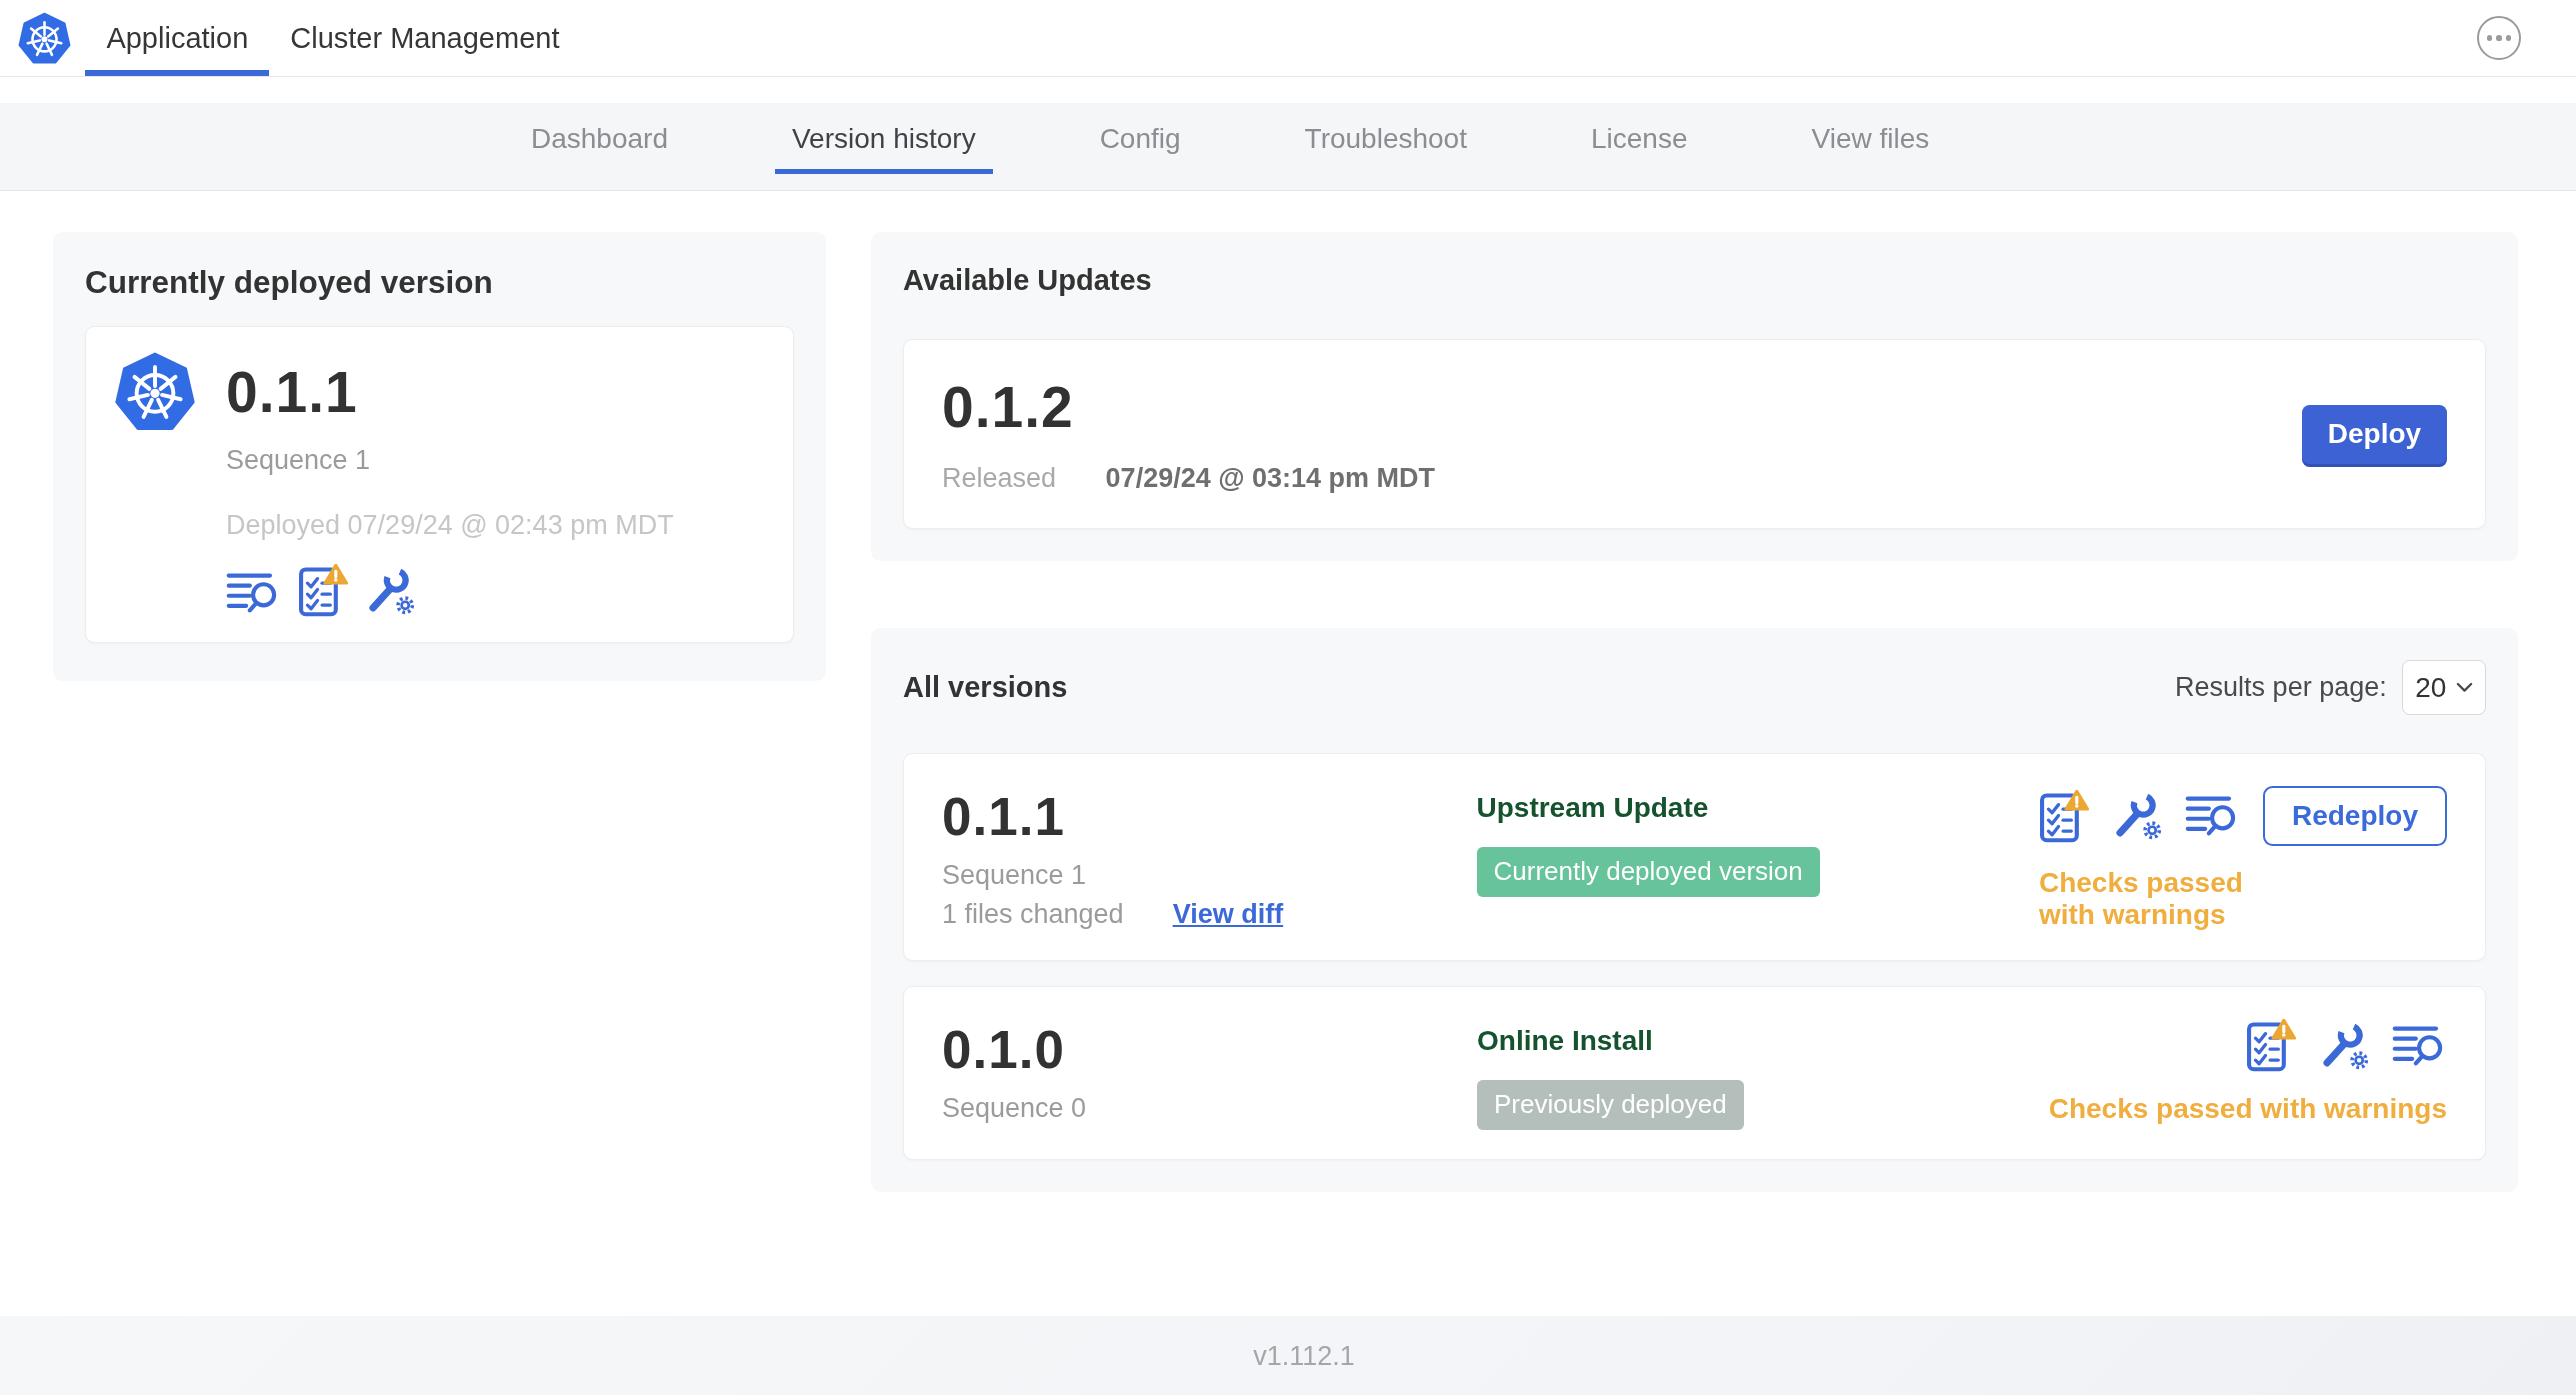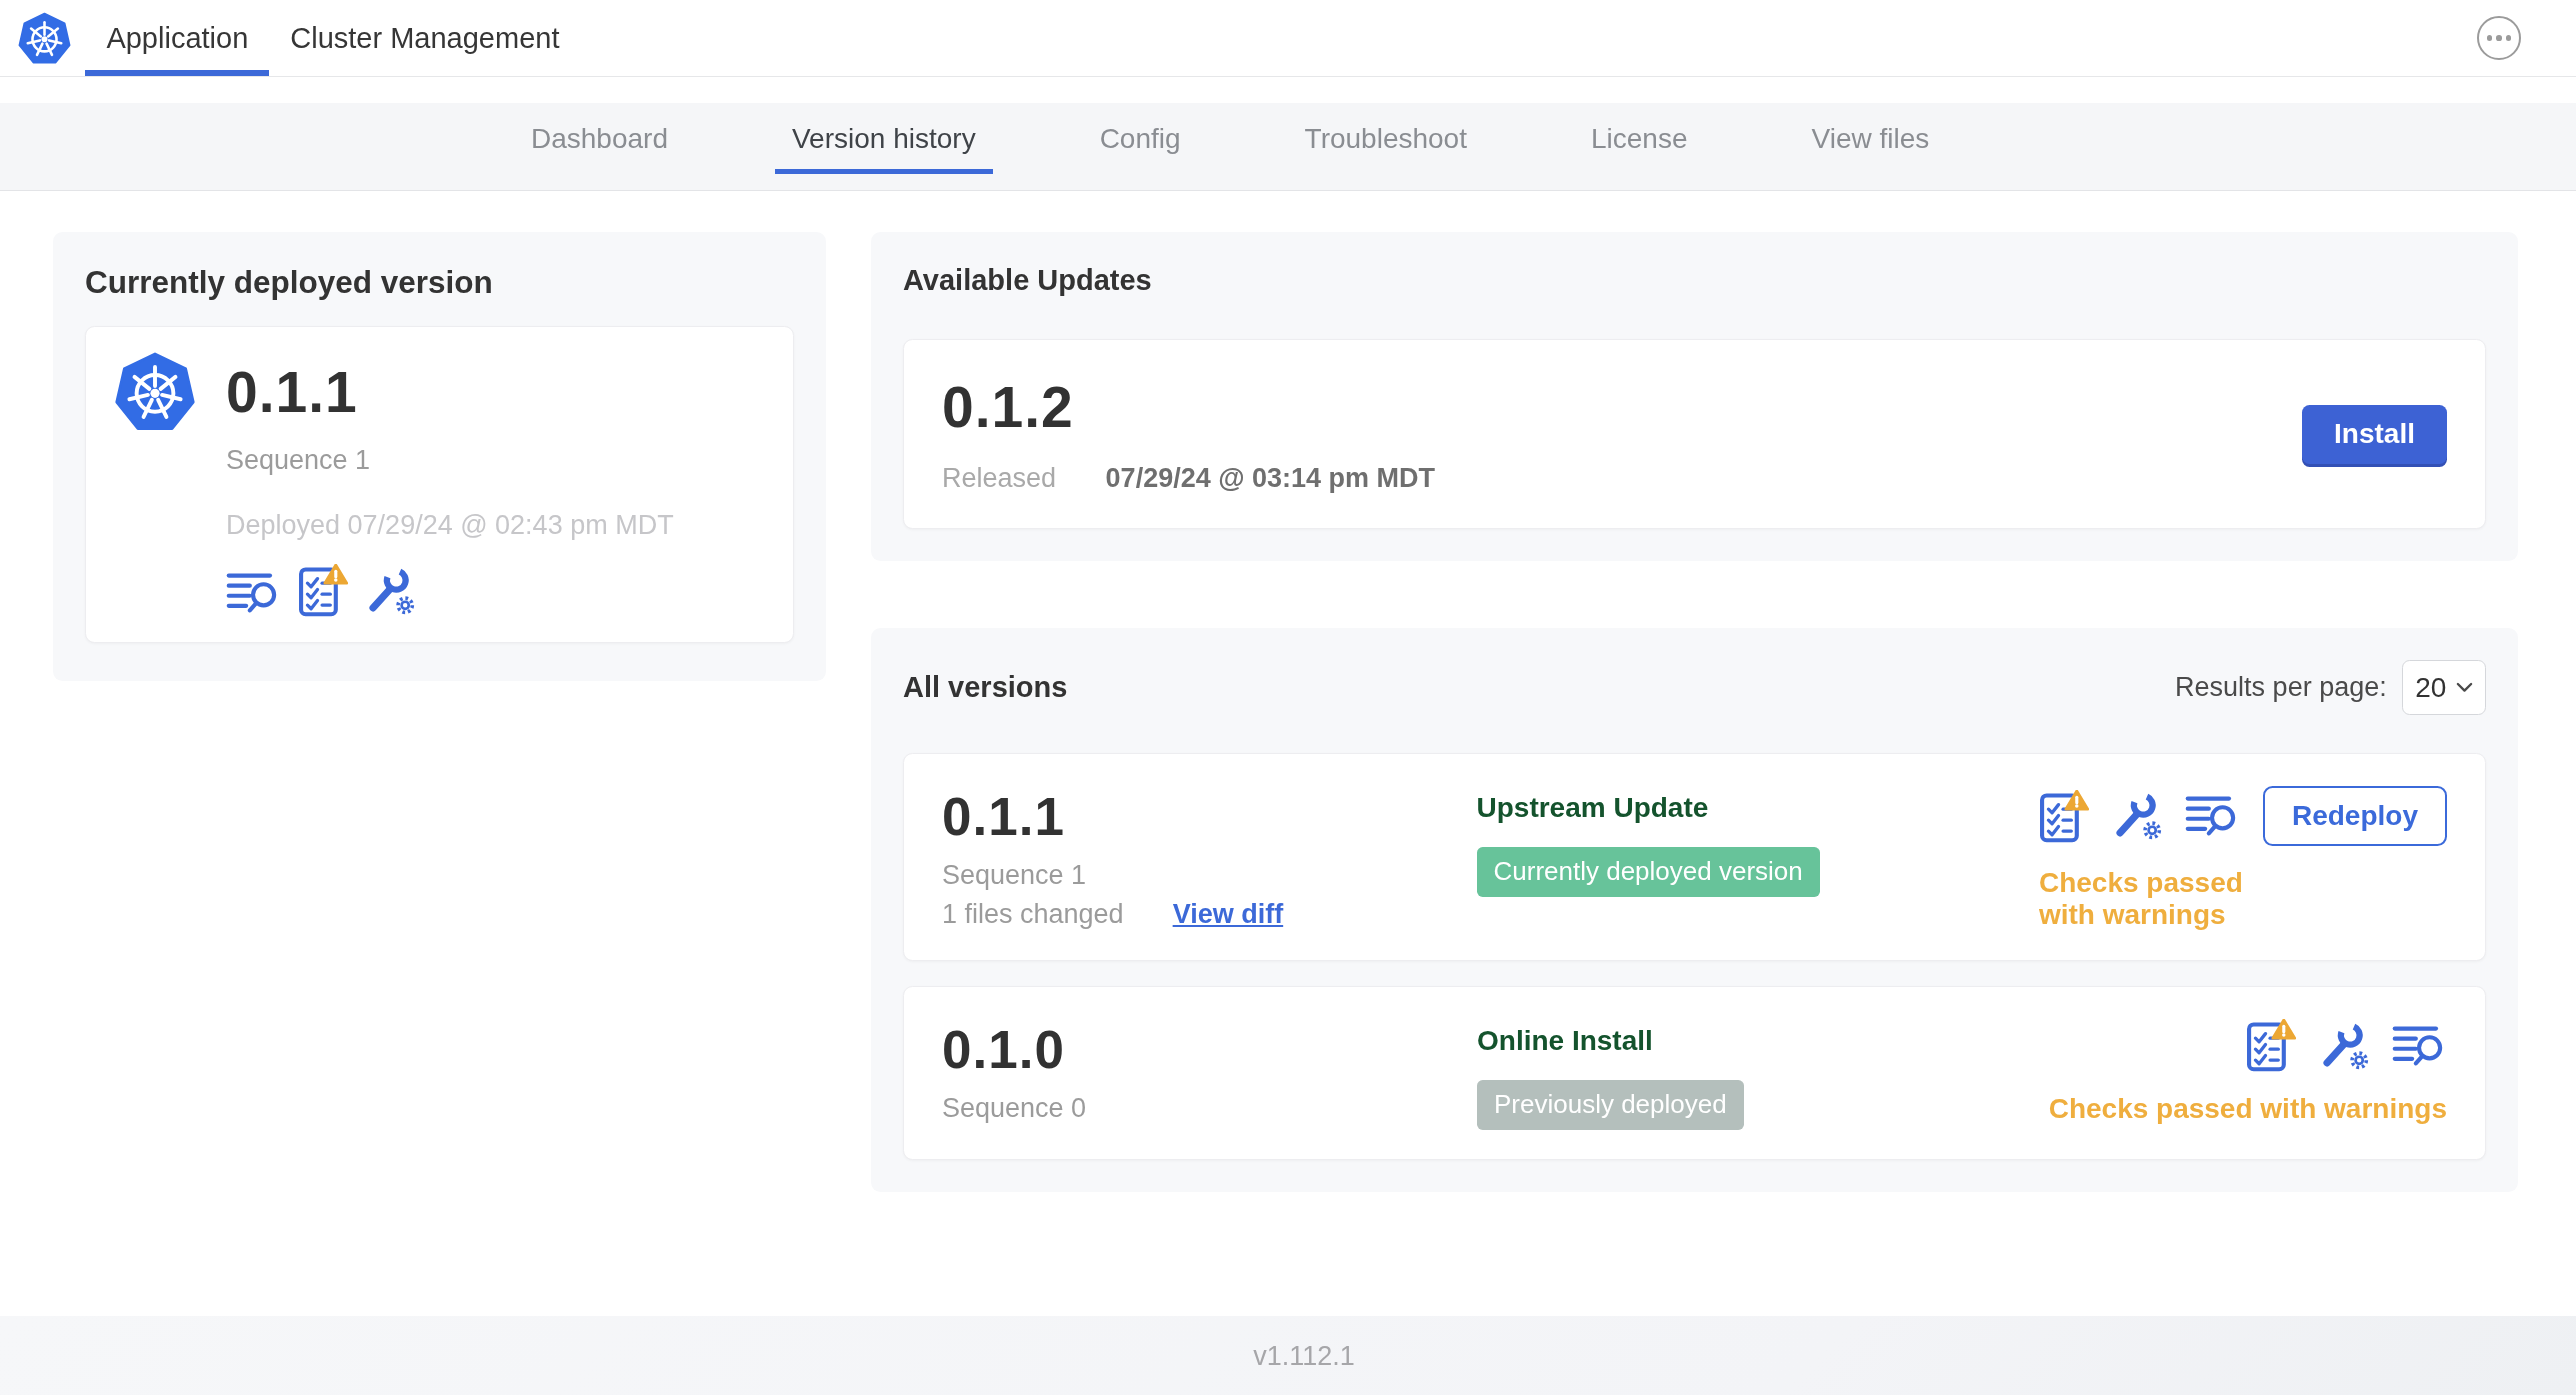--- a/index.html
+++ b/index.html
@@ -257,21 +257,21 @@
     <div class="gray-card updates-card">
       <div class="card-title sm">Available Updates</div>
       <div class="white-card updates-inner">
         <div>
           <div class="version-xl">0.1.2</div>
           <div class="released-line">
             <span>Released</span>
             <b>07/29/24 @ 03:14 pm MDT</b>
           </div>
         </div>
-        <button class="btn-primary">Install</button>
+        <button class="btn-primary">Deploy</button>
       </div>
     </div>
 
     <div class="gray-card versions-card">
       <div class="versions-head">
         <div class="card-title sm">All versions</div>
         <div class="rpp">
           <span class="rpp-label">Results per page:</span>
           <div class="select-box">
             <span>20</span>

